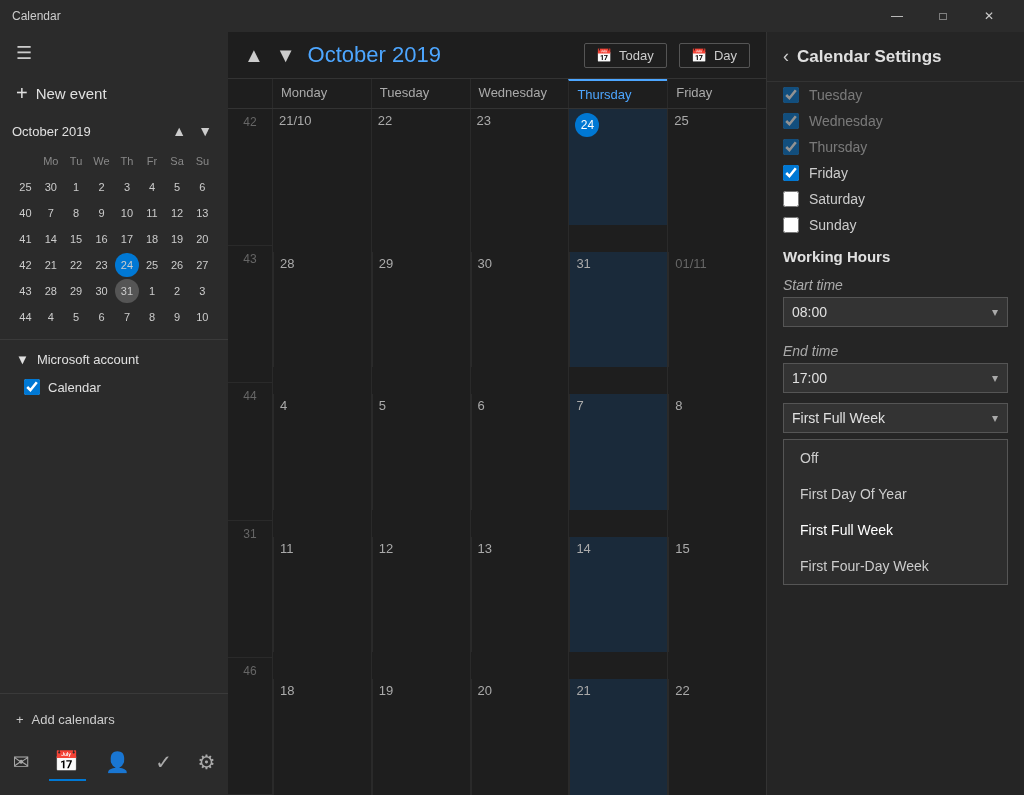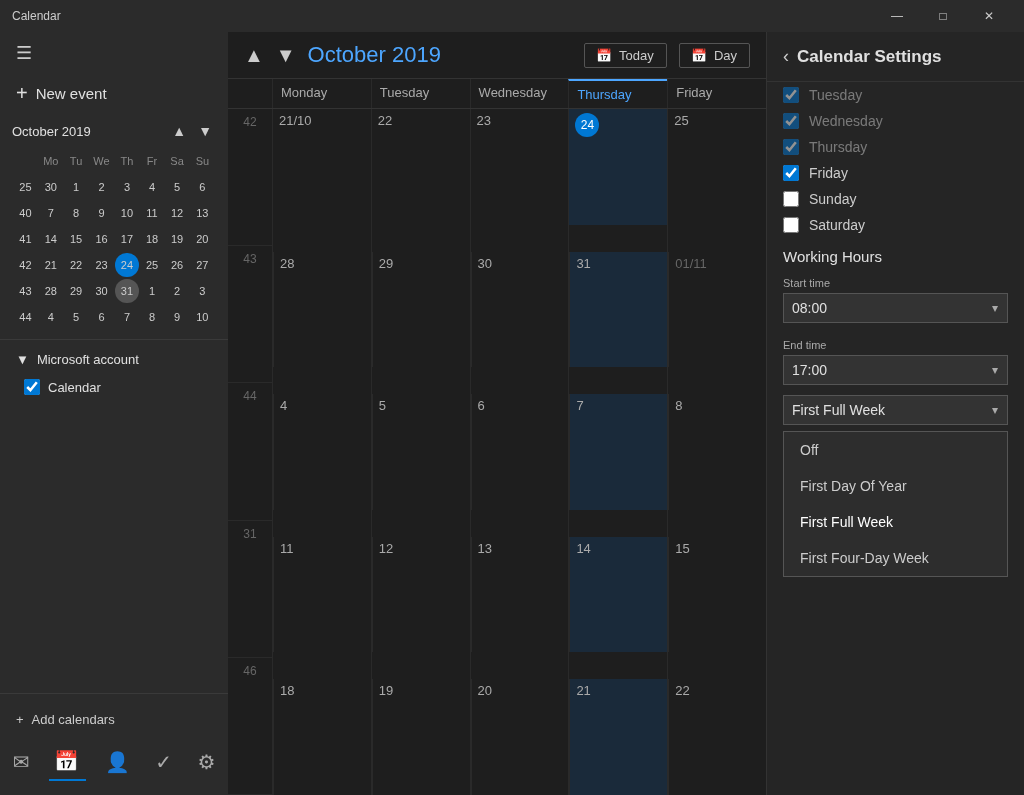--- a/index.html
+++ b/index.html
@@ -81,22 +81,22 @@
     .settings-back { font-size: 18px; cursor: pointer; color: #ccc; }
     .settings-title { font-size: 17px; font-weight: 700; }
 
     
     .day-check-item { display: flex; align-items: center; gap: 10px; padding: 5px 16px; }
     .day-check-item input[type=checkbox] { width: 16px; height: 16px; accent-color: #0078d4; }
     .day-check-label { font-size: 14px; color: #ccc; }
     .day-check-item.disabled { opacity: 0.5; }
 
     
-    .section-title { font-size: 15px; font-weight: 400; padding: 10px 16px 6px; }
-    .field-label { font-size: 11px; color: #aaa; padding: 6px 16px 4px; }
+    .section-title { font-size: 15px; font-weight: 700; padding: 10px 16px 6px; }
+    .field-label { font-size: 14px; color: #aaa; padding: 6px 16px 4px; font-style: italic; }
     .time-select-wrap { padding: 0 16px 10px; }
     .time-select { width: 100%; background: #333; border: 1px solid #555; color: #e0e0e0; padding: 6px 8px; font-size: 14px; appearance: none; cursor: pointer; }
     .week-num-select-wrap { padding: 0 16px 6px; position: relative; }
     .week-num-select { width: 100%; background: #333; border: 1px solid #555; color: #e0e0e0; padding: 6px 8px; font-size: 14px; appearance: none; cursor: pointer; }
 
     
     .dropdown-overlay { background: #2d2d2d; border: 1px solid #555; margin: 0 16px; }
     .dropdown-item { padding: 10px 16px; font-size: 14px; color: #ccc; cursor: pointer; }
     .dropdown-item.selected { color: #fff; }
 
@@ -345,25 +345,25 @@
       <div class="day-check-item disabled">
         <input type="checkbox" checked="" style="">
         <span class="day-check-label">Thursday</span>
       </div>
       <div class="day-check-item">
         <input type="checkbox" checked="" style="">
         <span class="day-check-label">Friday</span>
       </div>
       <div class="day-check-item">
         <input type="checkbox" style="">
-        <span class="day-check-label">Sunday</span>
+        <span class="day-check-label">Saturday</span>
       </div>
       <div class="day-check-item">
         <input type="checkbox" style="">
-        <span class="day-check-label">Saturday</span>
+        <span class="day-check-label">Sunday</span>
       </div>
     </div>
 
     <div class="section-title">Working Hours</div>
     <div class="field-label">Start time</div>
     <div class="time-select-wrap">
       <div class="select-wrapper">
         <select class="time-select">
           <option>08:00</option>
           <option>09:00</option>

